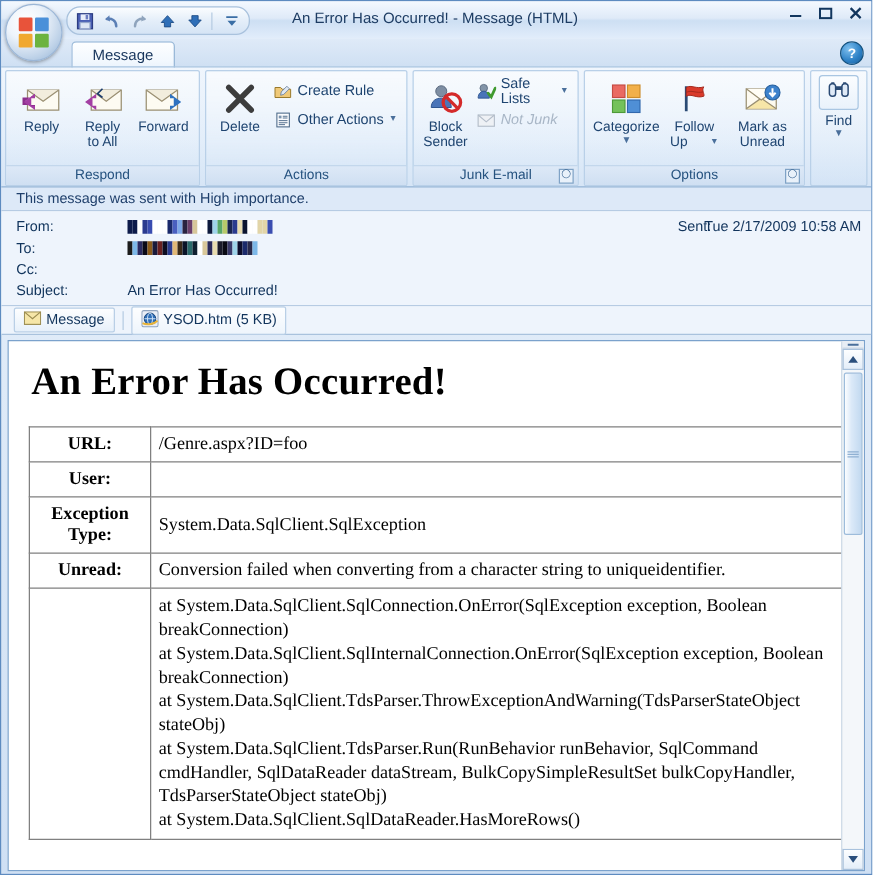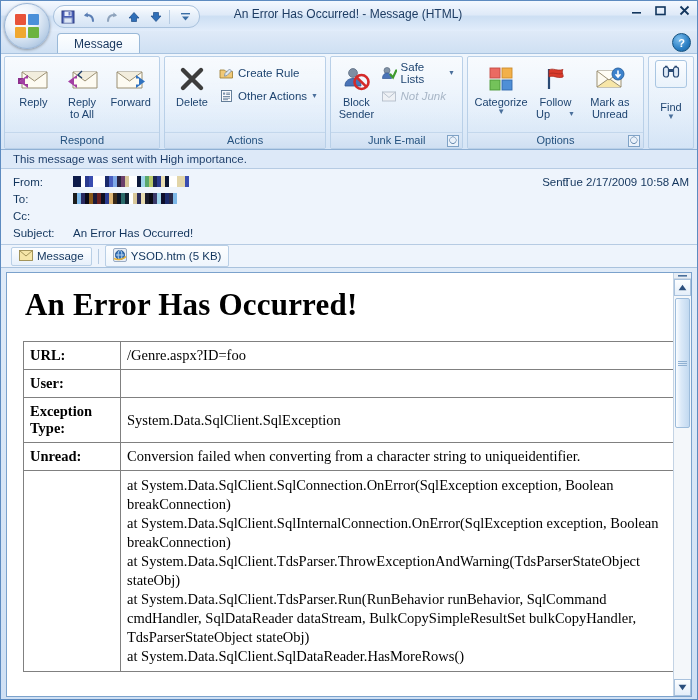--- a/index.html
+++ b/index.html
@@ -173,21 +173,21 @@
     font-size: 11.5px; color: #1f3f6b;
     padding-left: 12px;
   }
   .headers {
     background: #eef4fc;
     border-bottom: 1px solid #b6cbe3;
     padding: 4px 0 3px 0;
     font-size: 11.5px; color: #12345c;
   }
   .hrow { display: flex; align-items: center; height: 17px; padding-left: 12px; position: relative; }
-  .hlabel { width: 60px; color: #11345c; }
+  .hlabel { width: 89px; color: #11345c; }
   .hvalue { flex: 1; }
   .sent-label { position: absolute; right: 128px; color:#11345c; }
   .sent-value { position: absolute; right: 8px; }
   .redact { display: flex; align-items: center; height: 11px; }
   .redact b { display:block; width:4px; height:11px; }
 
   .attachrow {
     display: flex; align-items: center; gap: 6px;
     height: 22px; padding-left: 10px;
     background: #eef4fc;
@@ -231,21 +231,21 @@
   }
   table.errtbl {
     border-collapse: collapse;
     width: 652px;
     font-family: "Liberation Serif", serif;
     font-size: 14.5px;
     color: #000;
     table-layout: fixed;
   }
   table.errtbl td { border: 1px solid #808080; padding: 5px 6px; vertical-align: middle; }
-  td.lbl { width: 84px; text-align: left; font-weight: bold; vertical-align: middle; }
+  td.lbl { width: 84px; text-align: center; font-weight: bold; vertical-align: middle; }
   td.val { vertical-align: middle; }
   td.trace { vertical-align: top; line-height: 19px; white-space: pre-wrap; }
 
   
   .vscroll {
     position: absolute; right: 0; top: 0; bottom: 0; width: 17px;
     background: #f1f1f1; border-left: 1px solid #c3d3e4;
     display: flex; flex-direction: column;
   }
   .sb-arrow {
@@ -518,21 +518,21 @@
       <div class="find-iconbox">
         <span>
           <svg width="18" height="16" viewBox="0 0 18 16">
             <rect x="1.5" y="3" width="5" height="10" rx="2.2" fill="#dfeaf7" stroke="#2a4a74" stroke-width="1.2"></rect>
             <rect x="11.5" y="3" width="5" height="10" rx="2.2" fill="#dfeaf7" stroke="#2a4a74" stroke-width="1.2"></rect>
             <rect x="6.3" y="5" width="5.4" height="3" fill="#2a4a74"></rect>
             <path d="M3 2.5 L5.5 2.5 M12.5 2.5 L15 2.5" stroke="#2a4a74" stroke-width="1.4"></path>
           </svg>
         </span>
       </div>
-      <div style="font-size:11px;color:#1e4470;margin-top:13px;">Find</div>
+      <div style="font-size:11px;color:#1e4470;margin-top:3px;">Find</div>
       <div class="caret-big">▼</div>
     </div>
   </div>
 
   <div class="infobar">This message was sent with High importance.</div>
 
   <div class="headers">
     <div class="hrow">
       <div class="hlabel">From:</div>
       <div class="hvalue redact" id="from-redact">

